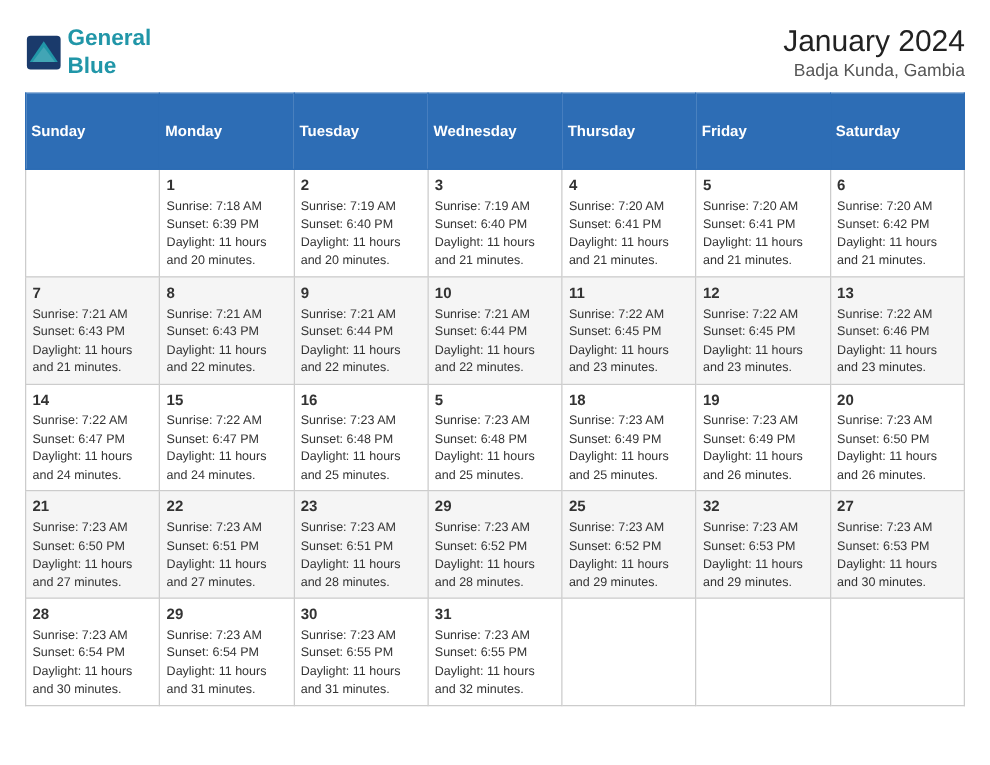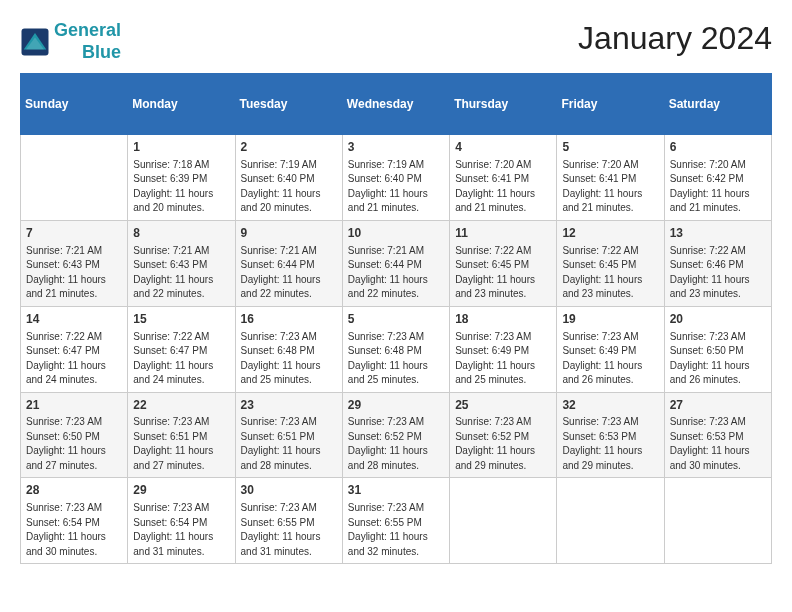--- a/index.html
+++ b/index.html
@@ -12,41 +12,40 @@
     }
     .header {
       display: flex;
       justify-content: space-between;
       align-items: flex-start;
       margin-bottom: 10px;
     }
     .logo {
       display: flex;
       align-items: center;
-      text-align: right;
     }
     .logo-text {
       font-size: 18px;
       font-weight: bold;
       color: #1a1a2e;
       line-height: 1.2;
     }
     .logo-text span {
       color: #2196a8;
     }
     .logo-icon {
       width: 30px;
       height: 30px;
       margin-right: 4px;
     }
     .title-block {
       text-align: right;
     }
     .month-title {
-      font-size: 32px;
+      font-size: 24px;
       font-weight: 300;
       color: #222;
     }
     .subtitle {
       font-size: 14px;
       color: #555;
     }
     table {
       width: 100%;
       border-collapse: collapse;
@@ -98,20 +97,21 @@
       <polygon points="20,8 35,30 5,30" fill="#2196a8"></polygon>
       <polygon points="20,14 32,30 8,30" fill="#fff" opacity="0.15"></polygon>
     </svg>
     <div class="logo-text">
       <span>General</span><br>
       <span style="color:#2196a8;">Blue</span>
     </div>
   </div>
   <div class="title-block">
     <div class="month-title">January 2024</div>
+    <div class="subtitle">Badja Kunda, Gambia</div>
   </div>
 </div>
 
 <table>
   <thead>
     <tr id="header-row">
         <th>Sunday</th>
         <th>Monday</th>
         <th>Tuesday</th>
         <th>Wednesday</th>

